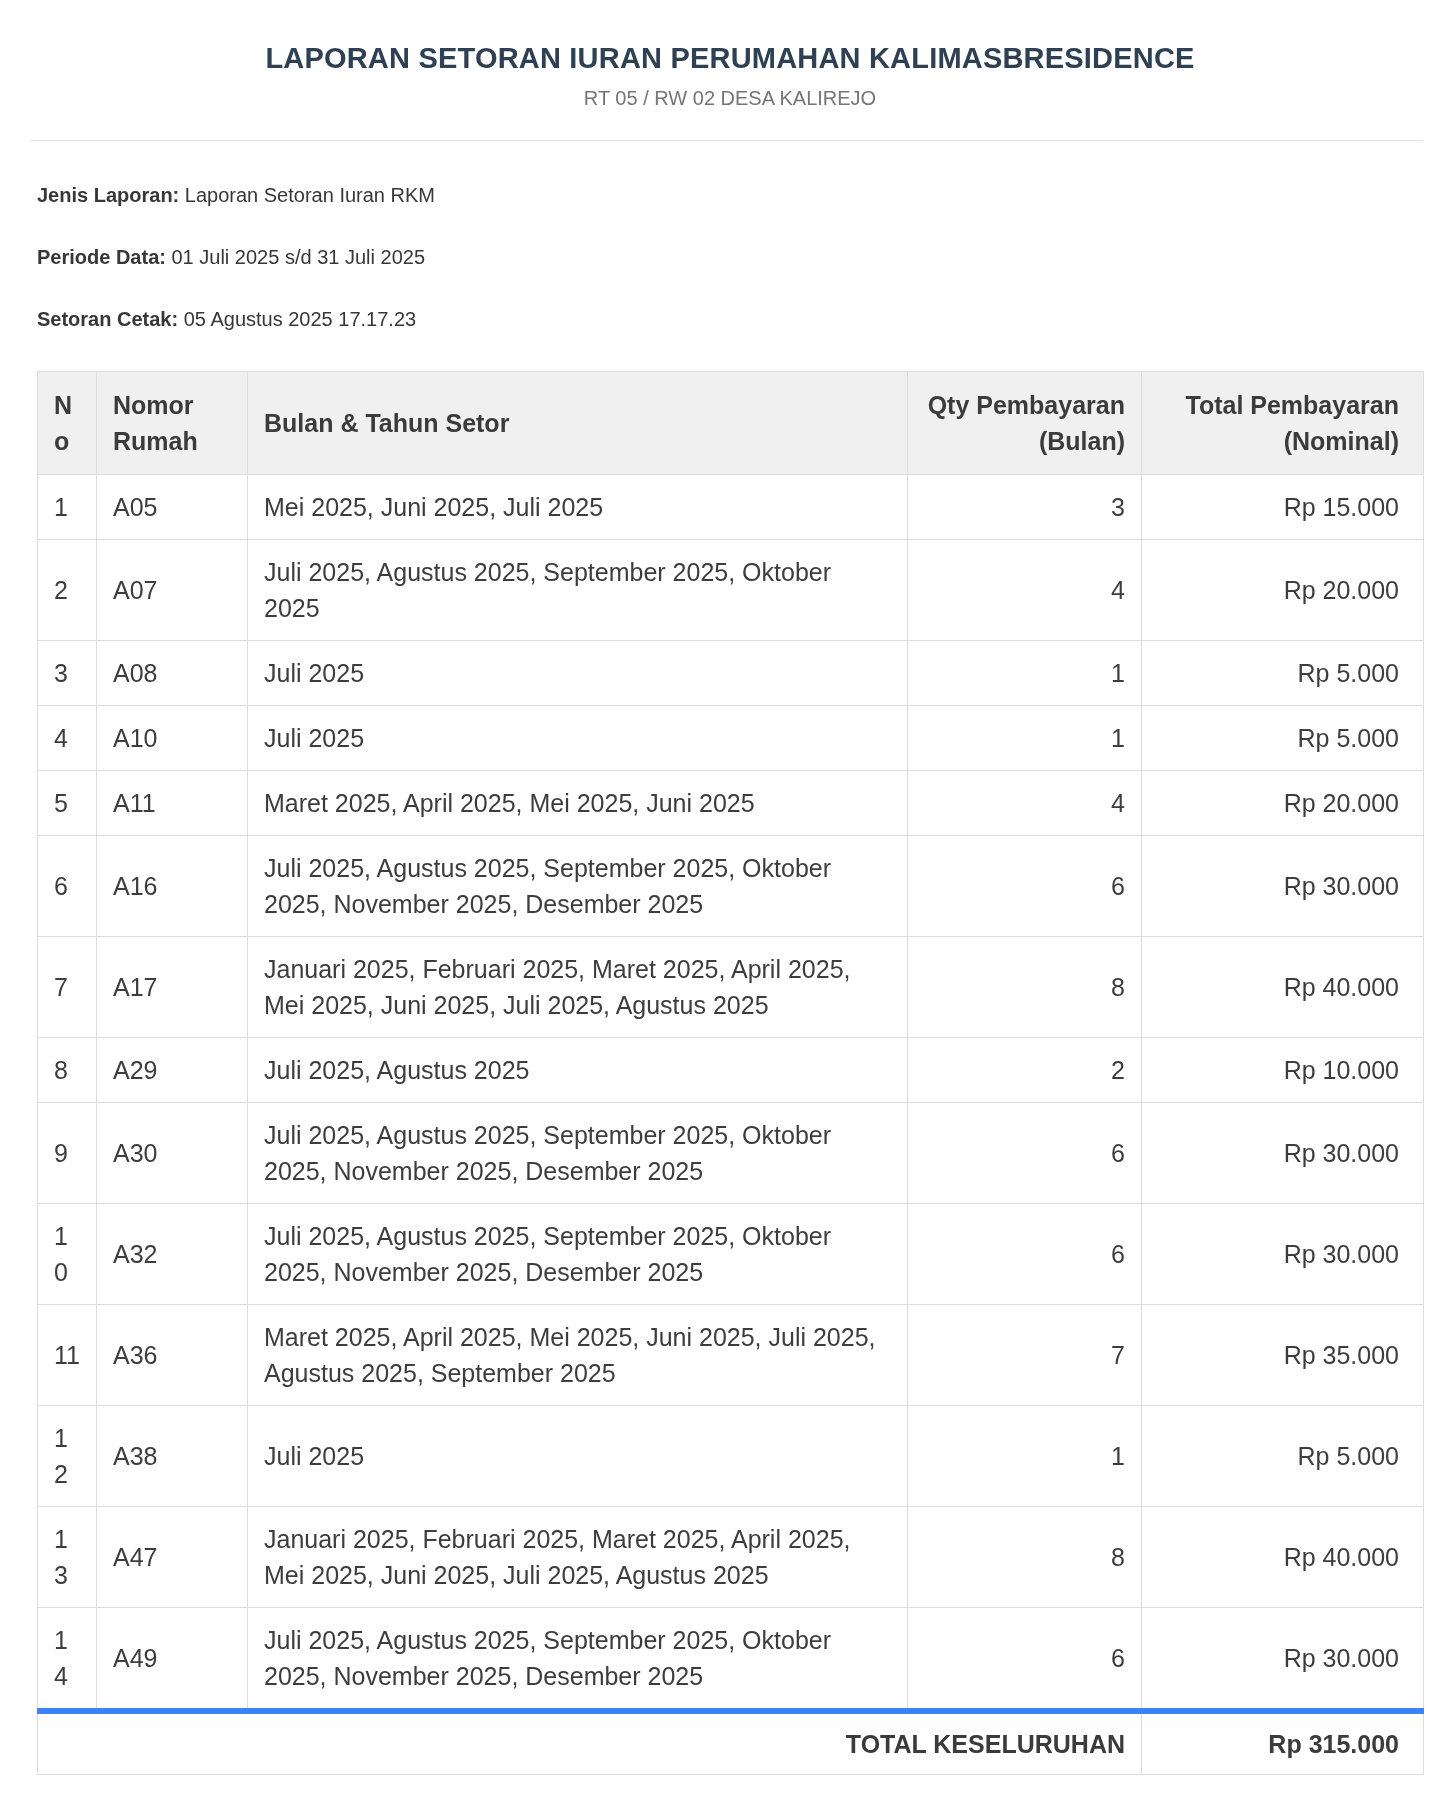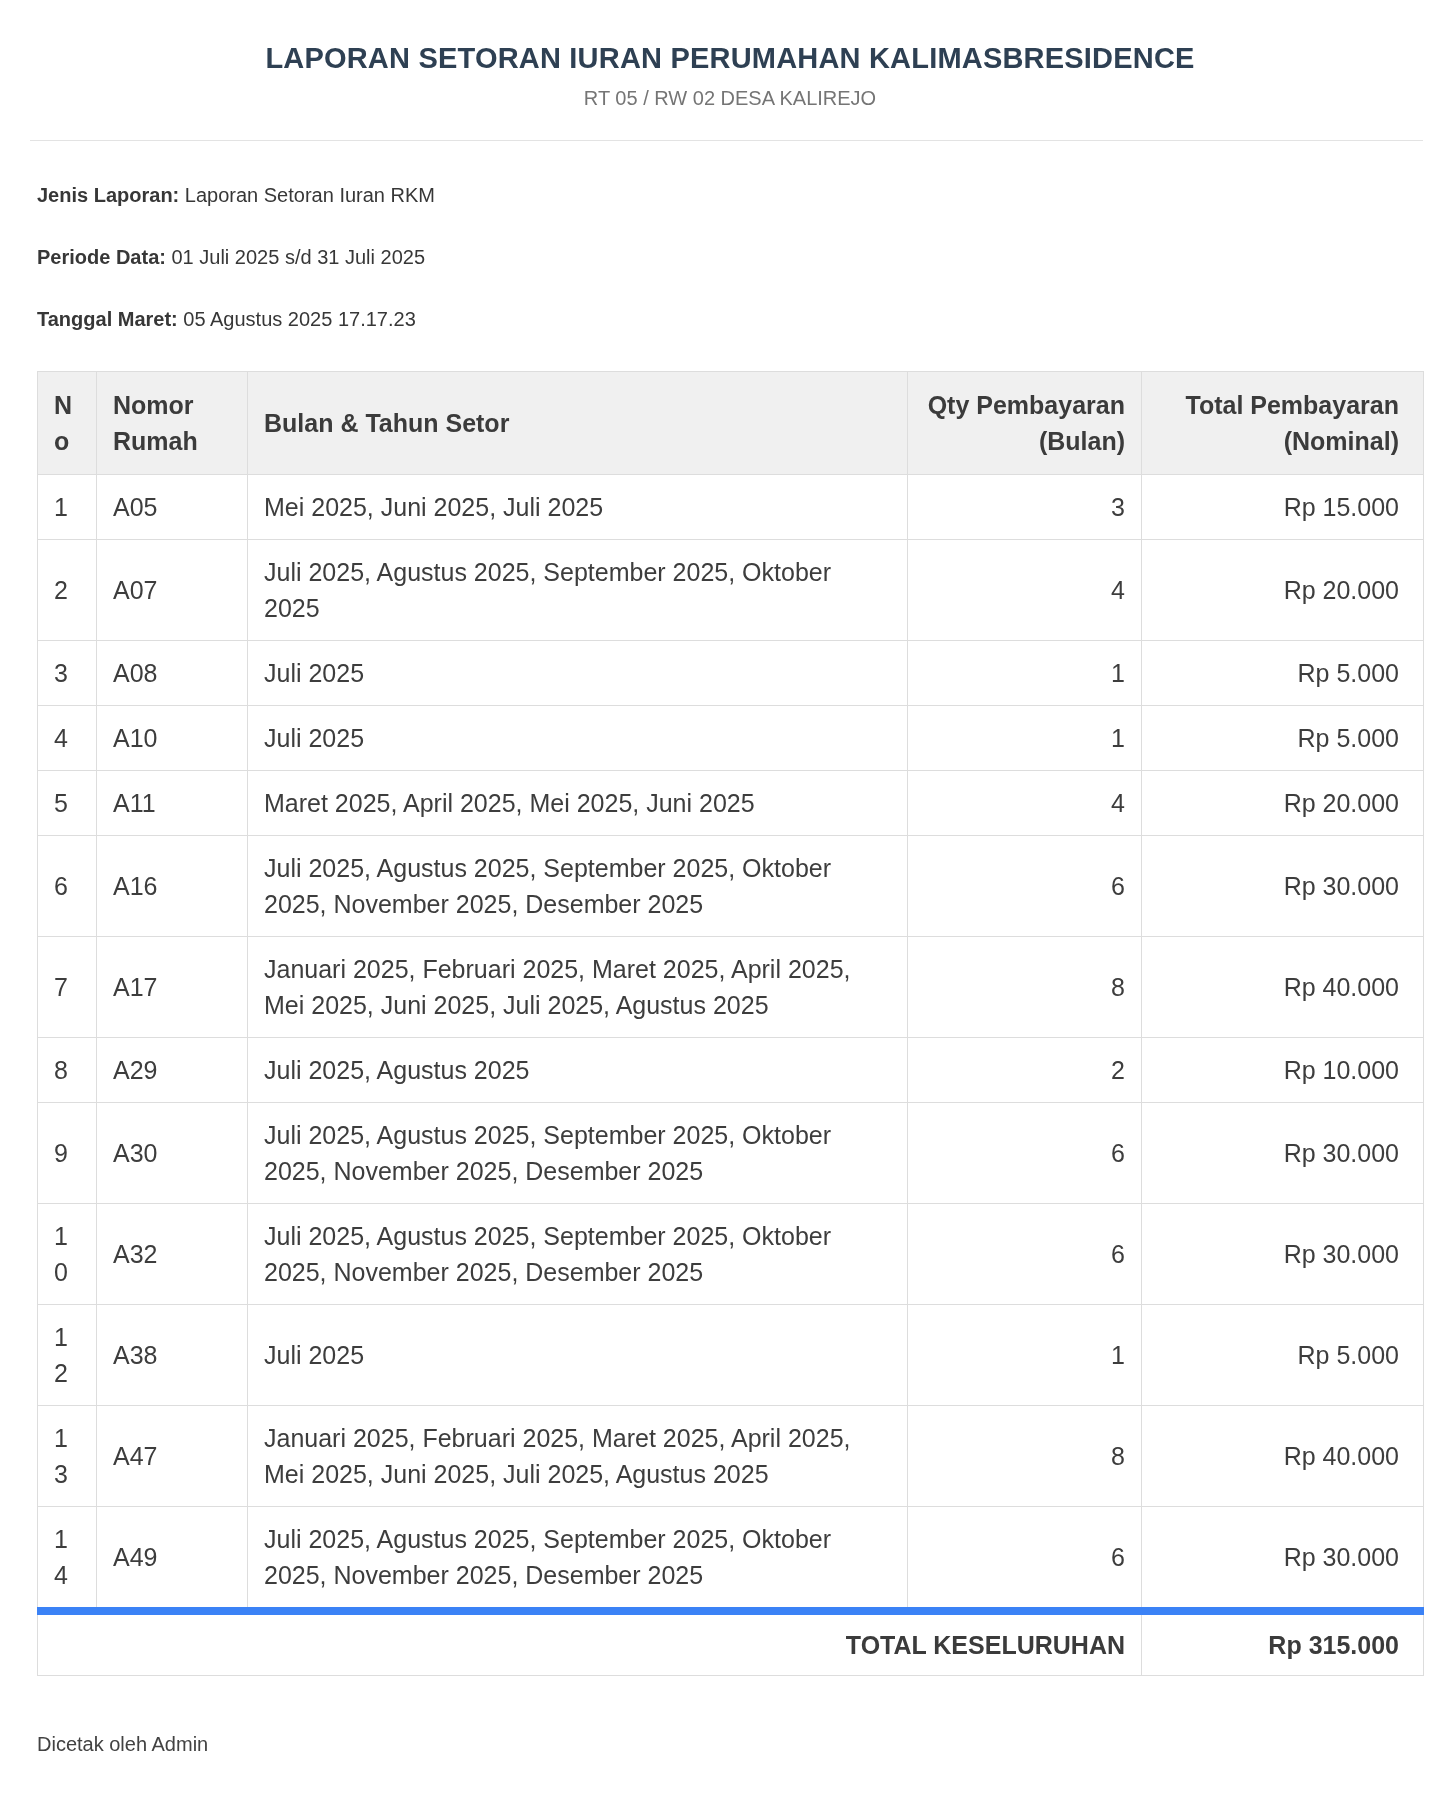--- a/index.html
+++ b/index.html
@@ -77,21 +77,21 @@
   .report-table .num {
     text-align: right;
   }
   .report-table .total-col {
     padding-right: 24px;
   }
   .report-table tfoot td {
     font-weight: 700;
     padding-top: 12px;
     padding-bottom: 12px;
-    border-top: 8px solid #3b82f6;
+    border-top: 6px solid #3b82f6;
     color: #3b3b3b;
   }
   .report-table tfoot .total-label {
     text-align: right;
   }
   .printed-by {
     margin-top: 58px;
     font-size: 20px;
     line-height: 21px;
     text-align: left;
@@ -104,21 +104,21 @@
 <div class="page">
 
   <h1 class="report-title">LAPORAN SETORAN IURAN PERUMAHAN KALIMASBRESIDENCE</h1>
   <div class="report-subtitle">RT 05 / RW 02 DESA KALIREJO</div>
 
   <hr class="divider">
 
   <div class="meta">
     <p class="meta-row"><span class="meta-label">Jenis Laporan:</span> <span class="meta-value">Laporan Setoran Iuran RKM</span></p>
     <p class="meta-row"><span class="meta-label">Periode Data:</span> <span class="meta-value">01 Juli 2025 s/d 31 Juli 2025</span></p>
-    <p class="meta-row"><span class="meta-label">Tanggal Maret:</span> <span class="meta-value">05 Agustus 2025 17.17.23</span></p>
+    <p class="meta-row"><span class="meta-label">Setoran Cetak:</span> <span class="meta-value">05 Agustus 2025 17.17.23</span></p>
   </div>
 
   <table class="report-table">
     <colgroup>
       <col style="width:59px">
       <col style="width:151px">
       <col style="width:660px">
       <col style="width:234px">
       <col style="width:282px">
     </colgroup>
@@ -196,20 +196,27 @@
           <td class="num total-col">Rp 30.000</td>
         </tr>
         <tr>
           <td>10</td>
           <td>A32</td>
           <td>Juli 2025, Agustus 2025, September 2025, Oktober 2025, November 2025, Desember 2025</td>
           <td class="num">6</td>
           <td class="num total-col">Rp 30.000</td>
         </tr>
         <tr>
+          <td>11</td>
+          <td>A36</td>
+          <td>Maret 2025, April 2025, Mei 2025, Juni 2025, Juli 2025, Agustus 2025, September 2025</td>
+          <td class="num">7</td>
+          <td class="num total-col">Rp 35.000</td>
+        </tr>
+        <tr>
           <td>12</td>
           <td>A38</td>
           <td>Juli 2025</td>
           <td class="num">1</td>
           <td class="num total-col">Rp 5.000</td>
         </tr>
         <tr>
           <td>13</td>
           <td>A47</td>
           <td>Januari 2025, Februari 2025, Maret 2025, April 2025, Mei 2025, Juni 2025, Juli 2025, Agustus 2025</td>

